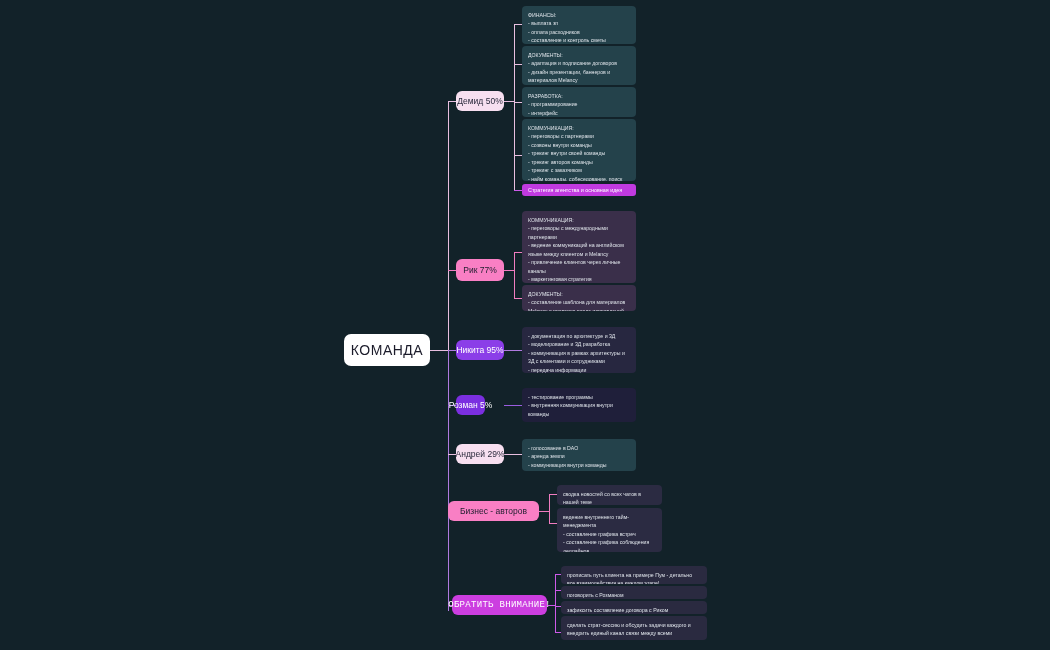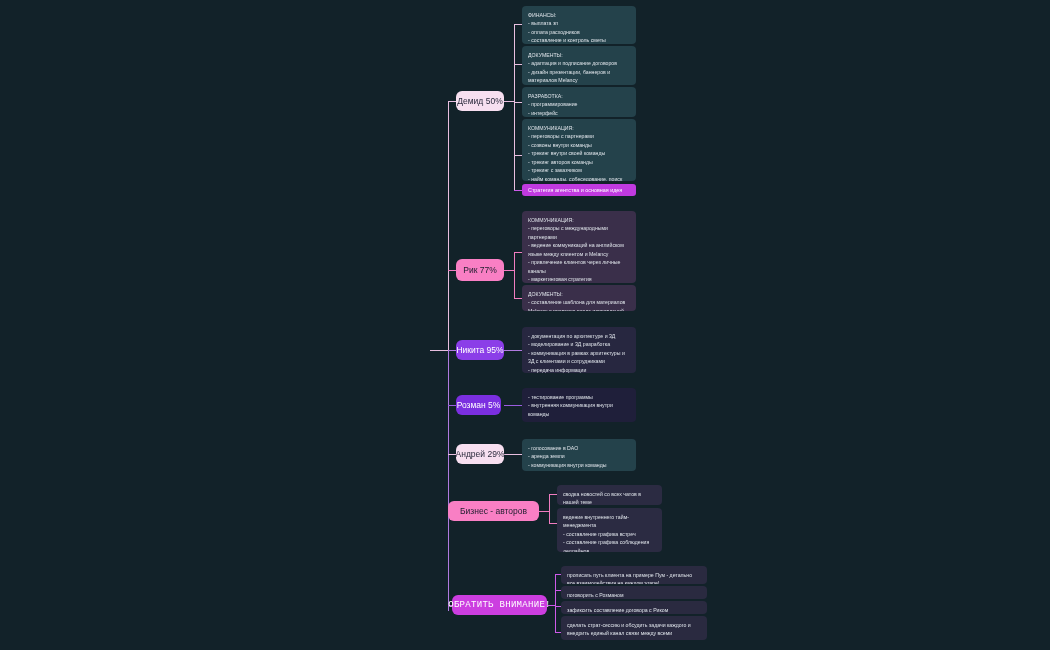--- a/index.html
+++ b/index.html
@@ -121,34 +121,37 @@
   <div class="ln h pink" style="left:549px; top:494px; width:8px;"></div>
   <div class="ln h pink" style="left:549px; top:523px; width:8px;"></div>
 
   <div class="ln h mag" style="left:547px; top:605px; width:8px;"></div>
   <div class="ln v mag" style="left:555px; top:574px; height:58px;"></div>
   <div class="ln h mag" style="left:555px; top:574px; width:6px;"></div>
   <div class="ln h mag" style="left:555px; top:590px; width:6px;"></div>
   <div class="ln h mag" style="left:555px; top:606px; width:6px;"></div>
   <div class="ln h mag" style="left:555px; top:632px; width:6px;"></div>
 
+  <div class="root">
+    <span>КОМАНДА</span>
+  </div>
 
   <div class="pill lightpink" style="left:456px; top:91px; width:48px; height:20px;">
     <span>Демид 50%</span>
   </div>
 
   <div class="pill hotpink" style="left:456px; top:259px; width:48px; height:22px;">
     <span>Рик 77%</span>
   </div>
 
   <div class="pill purple" style="left:456px; top:340px; width:48px; height:20px;">
     <span>Никита 95%</span>
   </div>
 
-  <div class="pill violet" style="left:456px; top:395px; width:45px; height:20px;">
+  <div class="pill violet" style="left:456px; top:395px; width:29px; height:20px;">
     <span>Розман 5%</span>
   </div>
 
   <div class="pill lightpink" style="left:456px; top:444px; width:48px; height:20px;">
     <span>Андрей 29%</span>
   </div>
 
   <div class="pill hotpink" style="left:448px; top:501px; width:91px; height:20px;">
     <span>Бизнес - авторов</span>
   </div>

